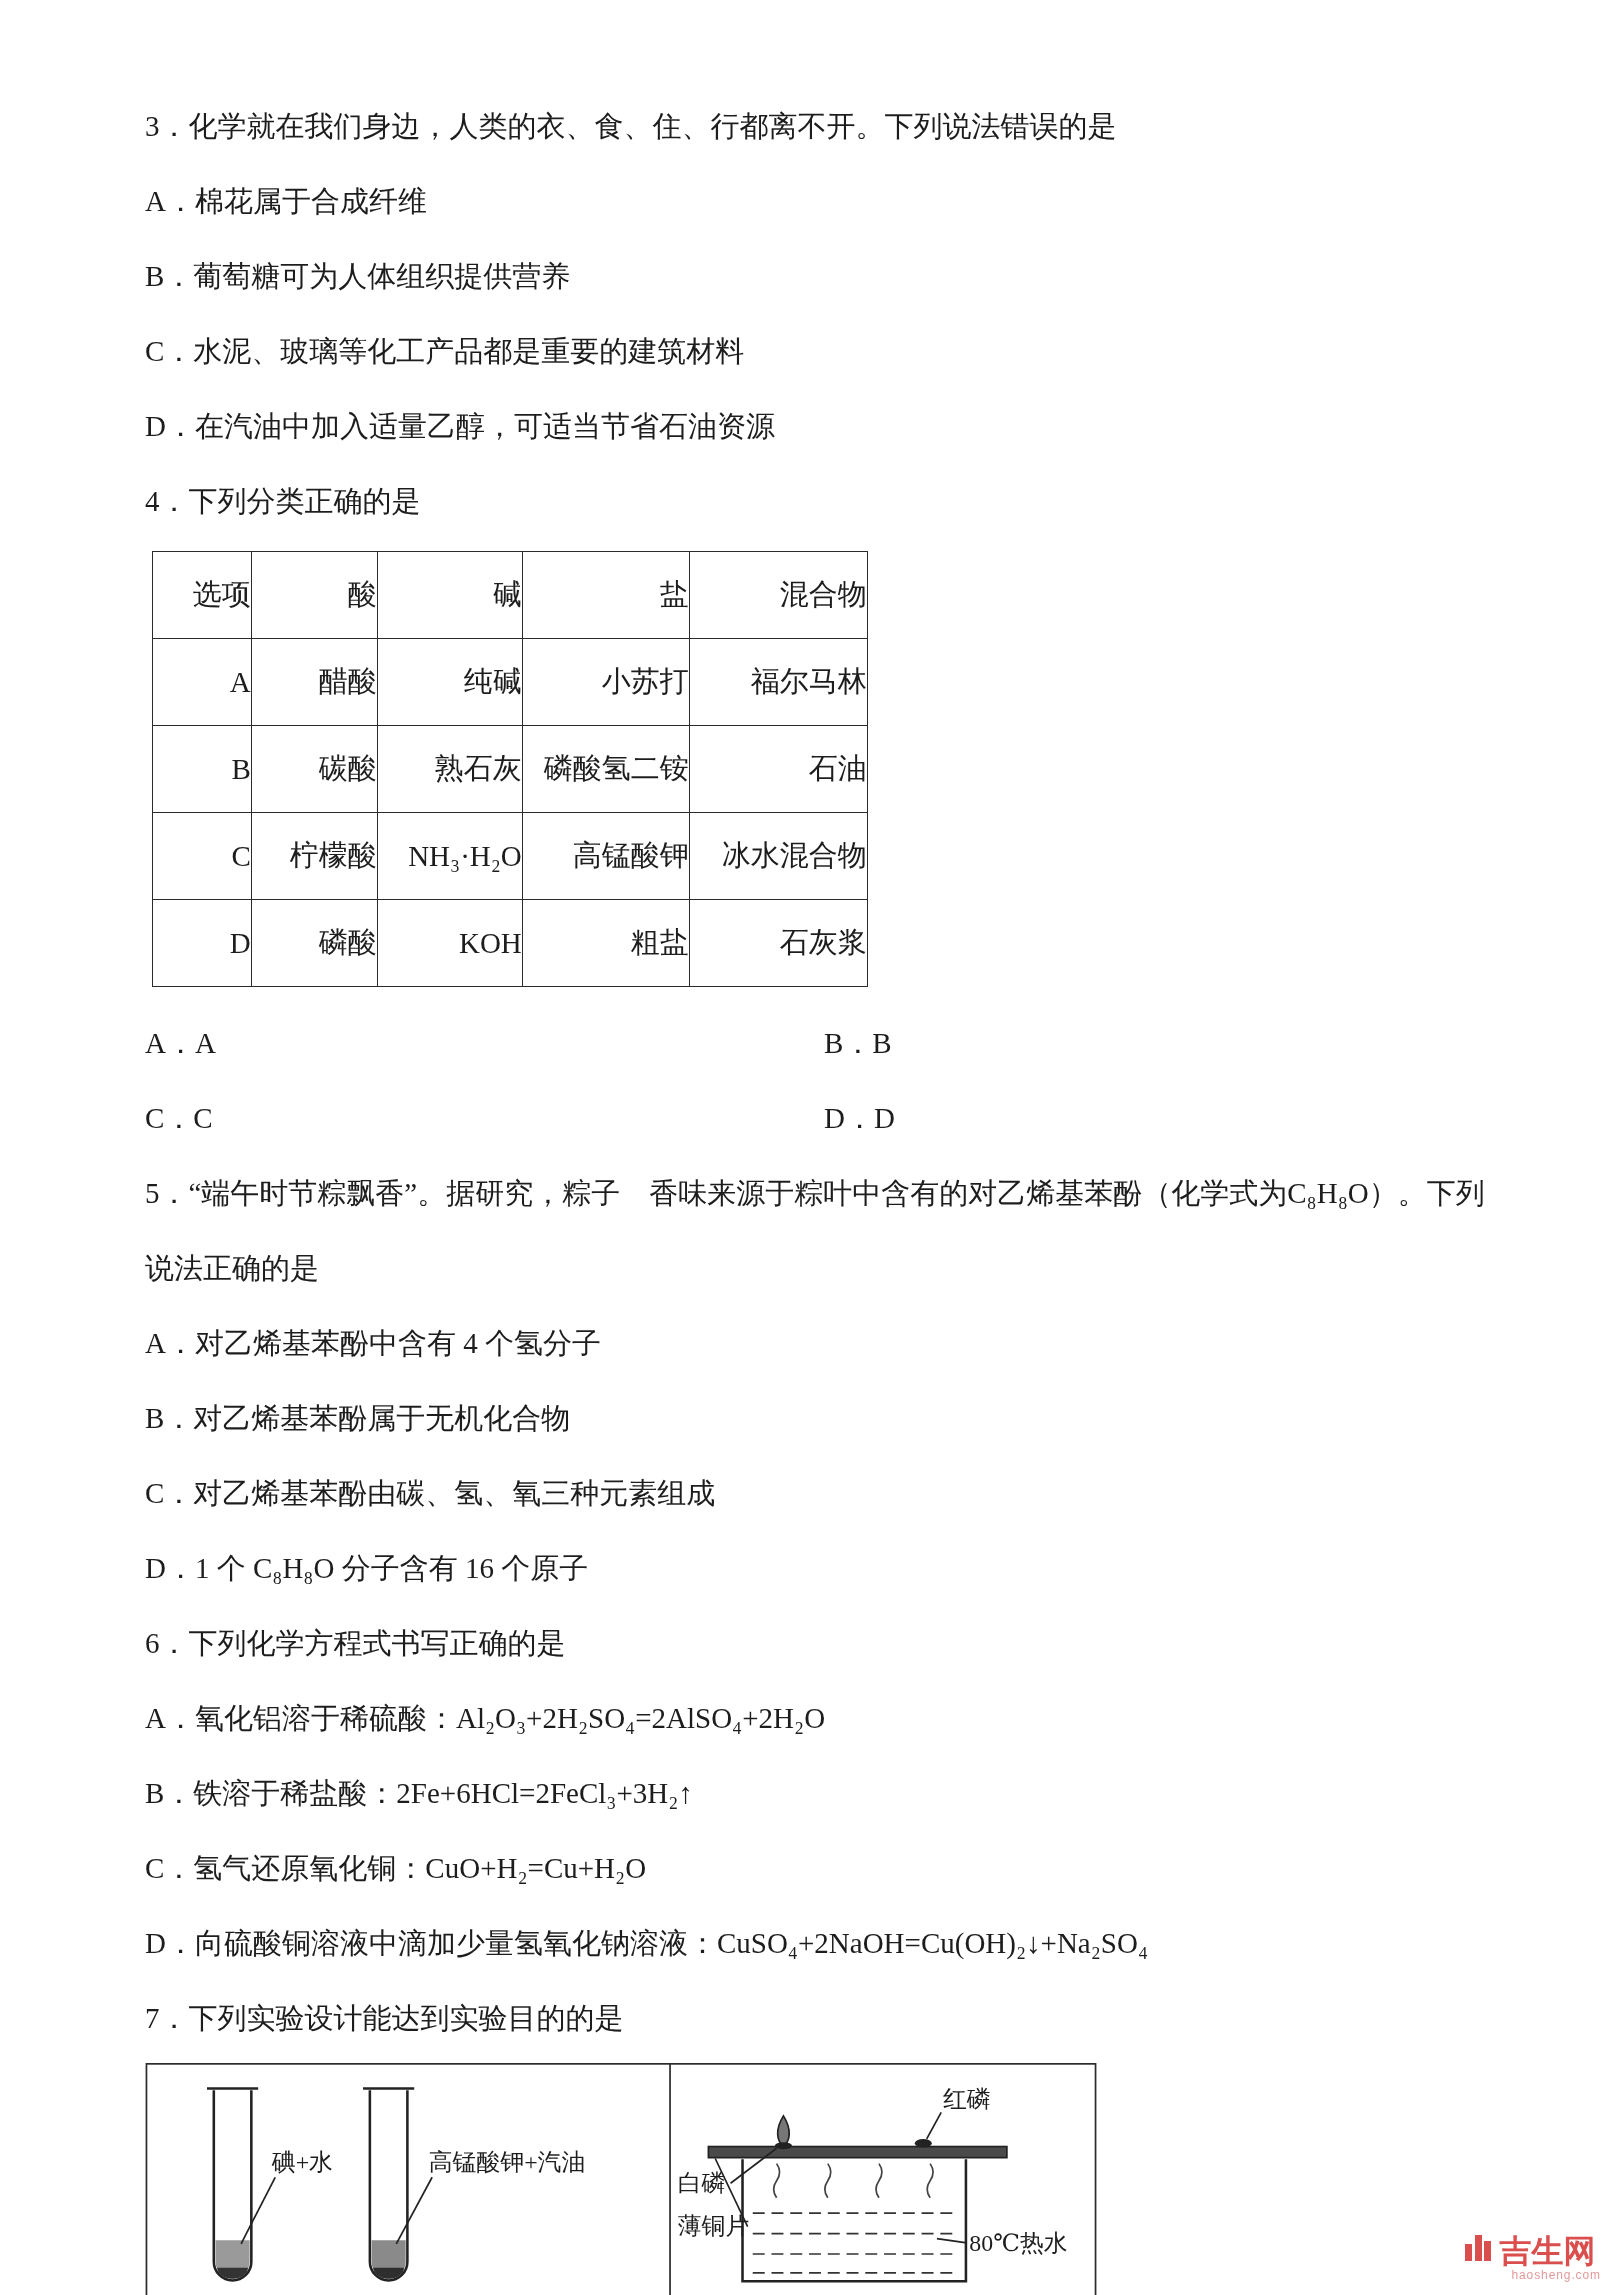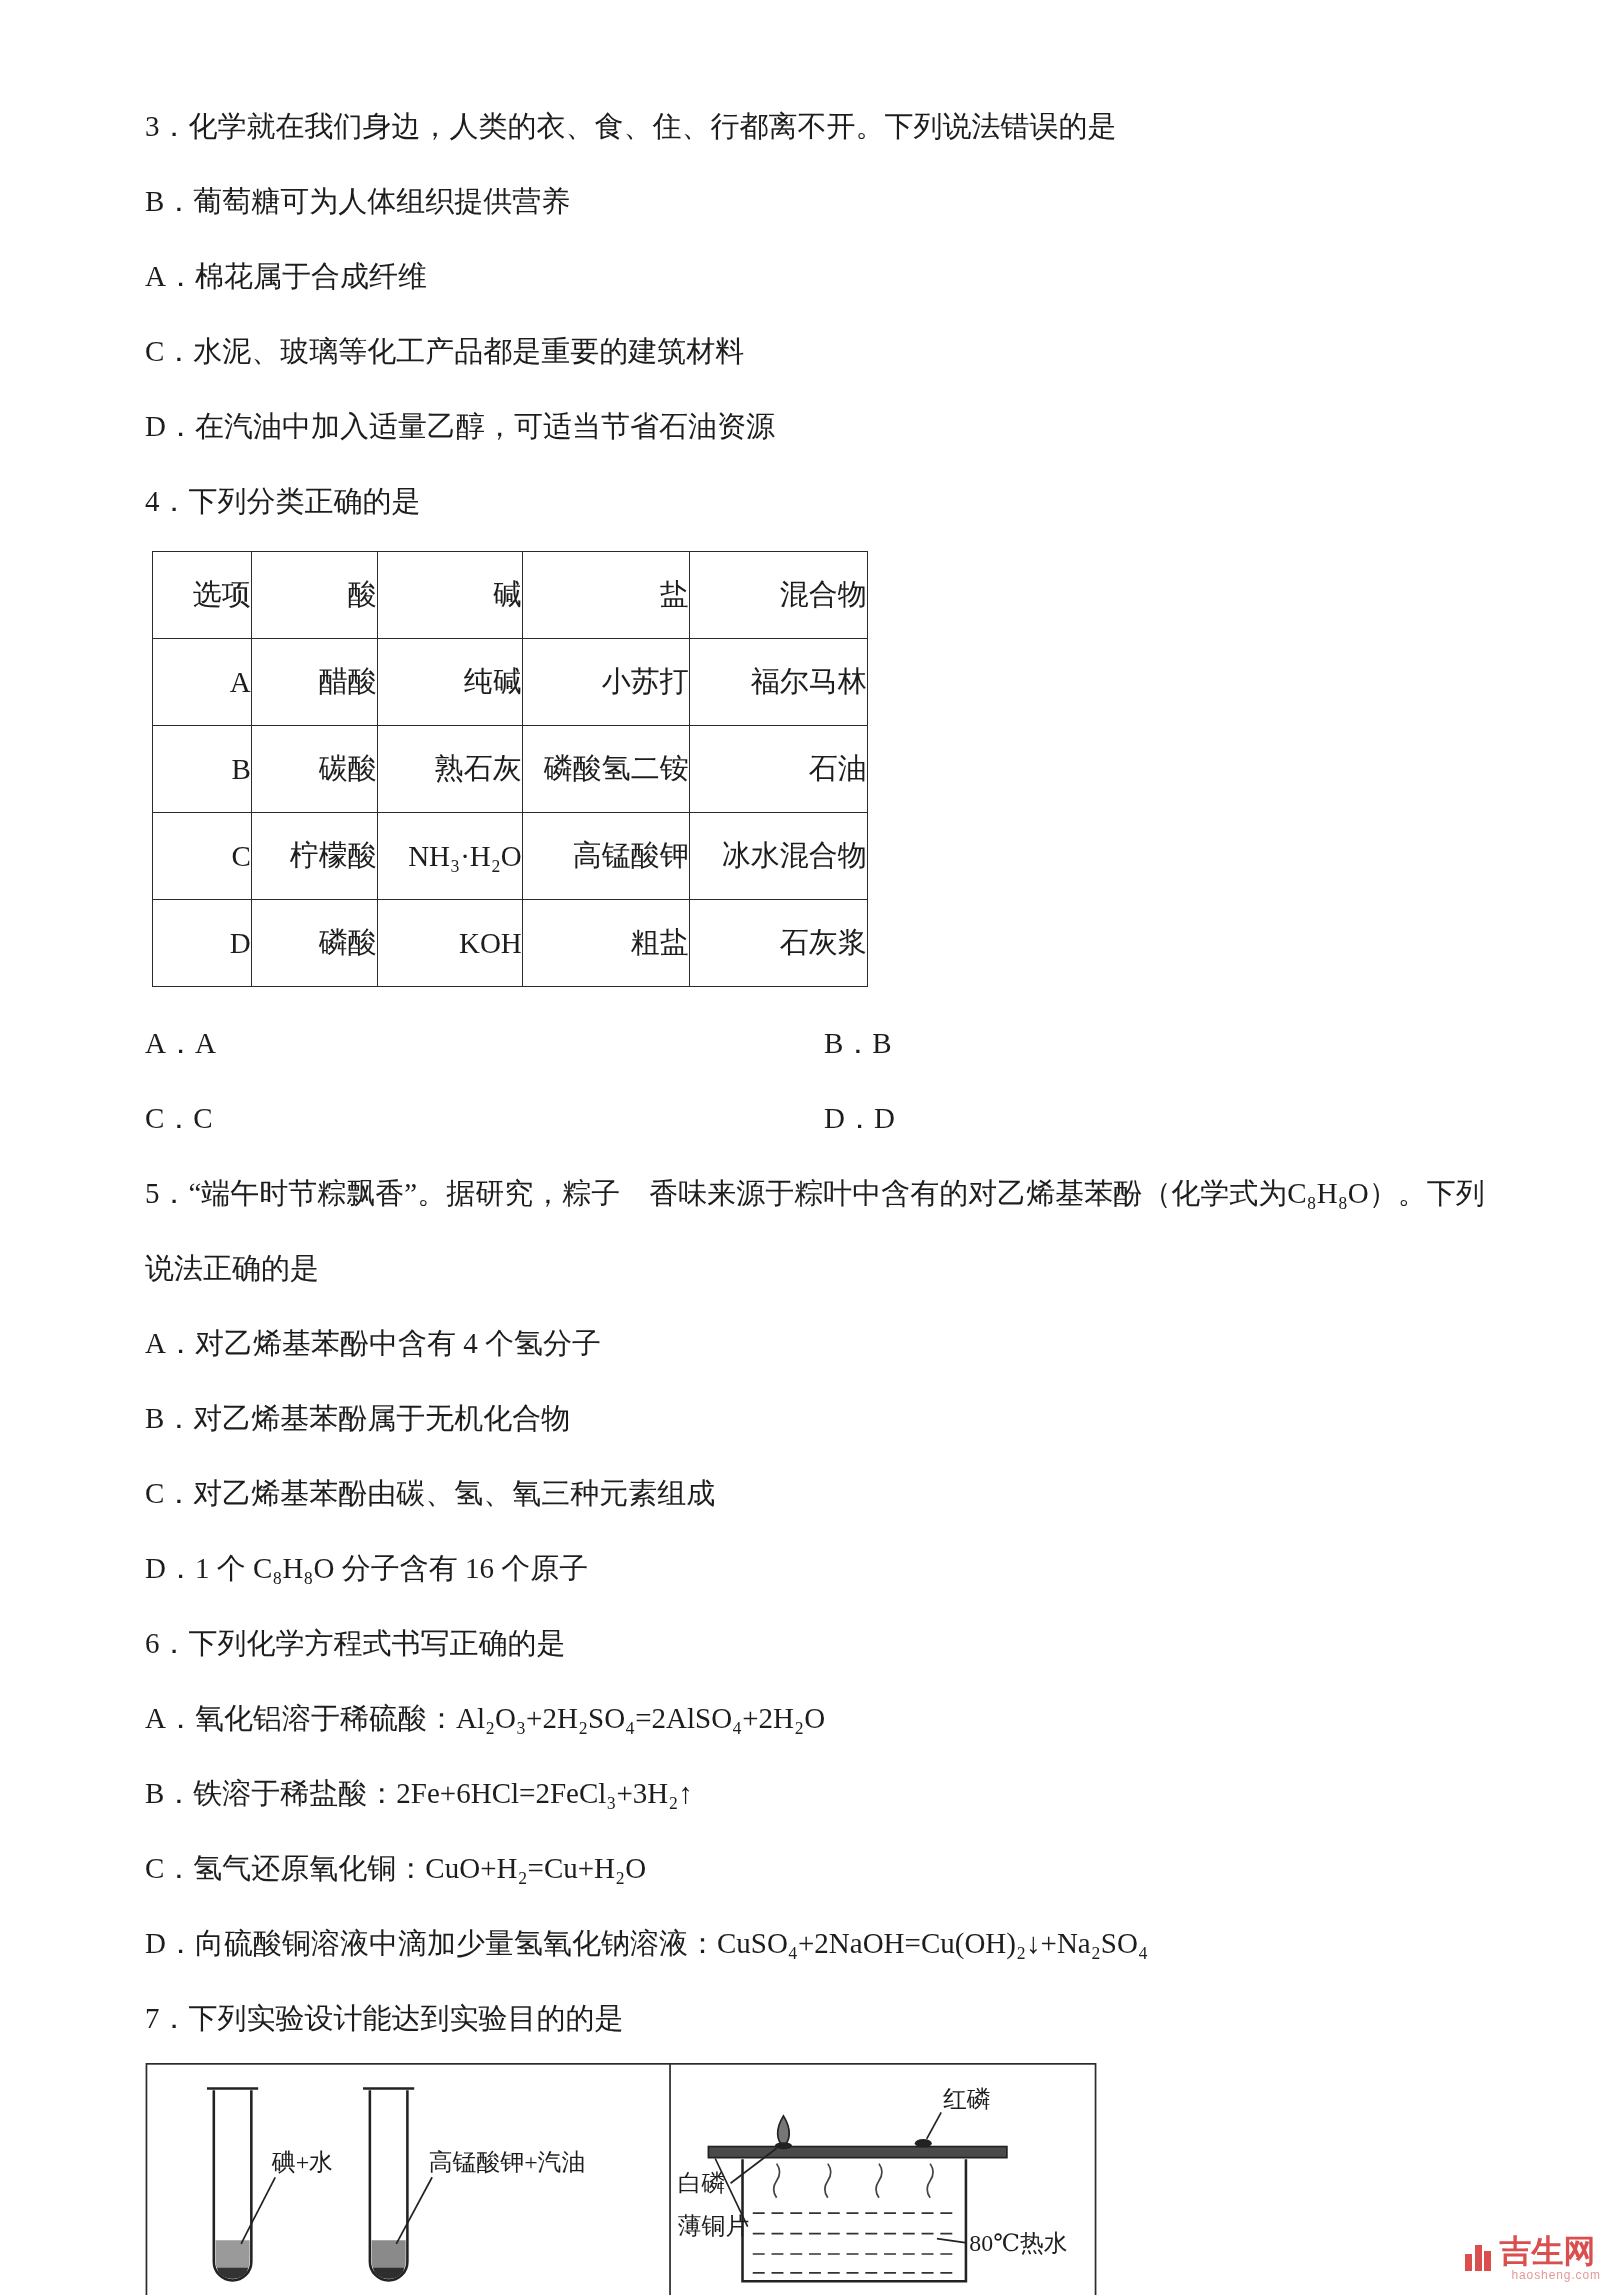--- a/index.html
+++ b/index.html
@@ -41,41 +41,40 @@
   svg.fig text {
     font-family:"Liberation Serif","DejaVu Serif",serif;
     font-size:28px;
     fill:#1d1d1d;
   }
   .logo {
     position:absolute;
     right:22px;
     bottom:13.7px;
     display:flex;
-    align-items:center;
     gap:8.5px;
     opacity:0.92;
   }
   .logo-icon { display:flex; align-items:flex-end; gap:2.6px; height:26px; }
   .logo-icon i { display:block; width:6.8px; background:#d94040; }
   .logo-icon i:nth-child(1){ height:17px; }
   .logo-icon i:nth-child(2){ height:26px; }
   .logo-icon i:nth-child(3){ height:20.5px; }
   .logo-text-col { display:flex; flex-direction:column; line-height:1.05; }
   .logo-text { color:#d94040; font-size:32px; font-weight:bold; font-family:"Liberation Sans","DejaVu Sans",sans-serif; }
   .logo-sub { color:#e09090; font-size:12px; font-family:"Liberation Sans","DejaVu Sans",sans-serif; letter-spacing:0.9px;margin-left:12px; }
 </style>
 </head>
 <body>
 
 <div class="page">
 
   <p class="line">3．化学就在我们身边，人类的衣、食、住、行都离不开。下列说法错误的是</p>
+  <p class="line">A．棉花属于合成纤维</p>
   <p class="line">B．葡萄糖可为人体组织提供营养</p>
-  <p class="line">A．棉花属于合成纤维</p>
   <p class="line">C．水泥、玻璃等化工产品都是重要的建筑材料</p>
   <p class="line">D．在汽油中加入适量乙醇，可适当节省石油资源</p>
 
   <p class="line">4．下列分类正确的是</p>
 
   <table class="cls">
     <colgroup>
       <col style="width:99px">
         <col style="width:126px">
         <col style="width:145px">

